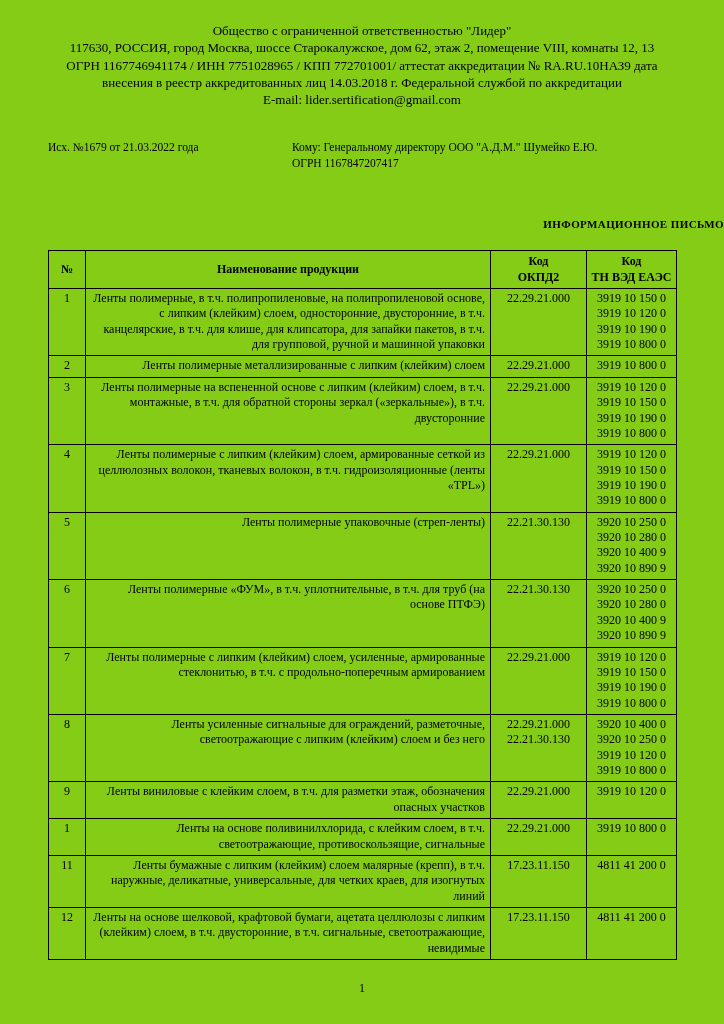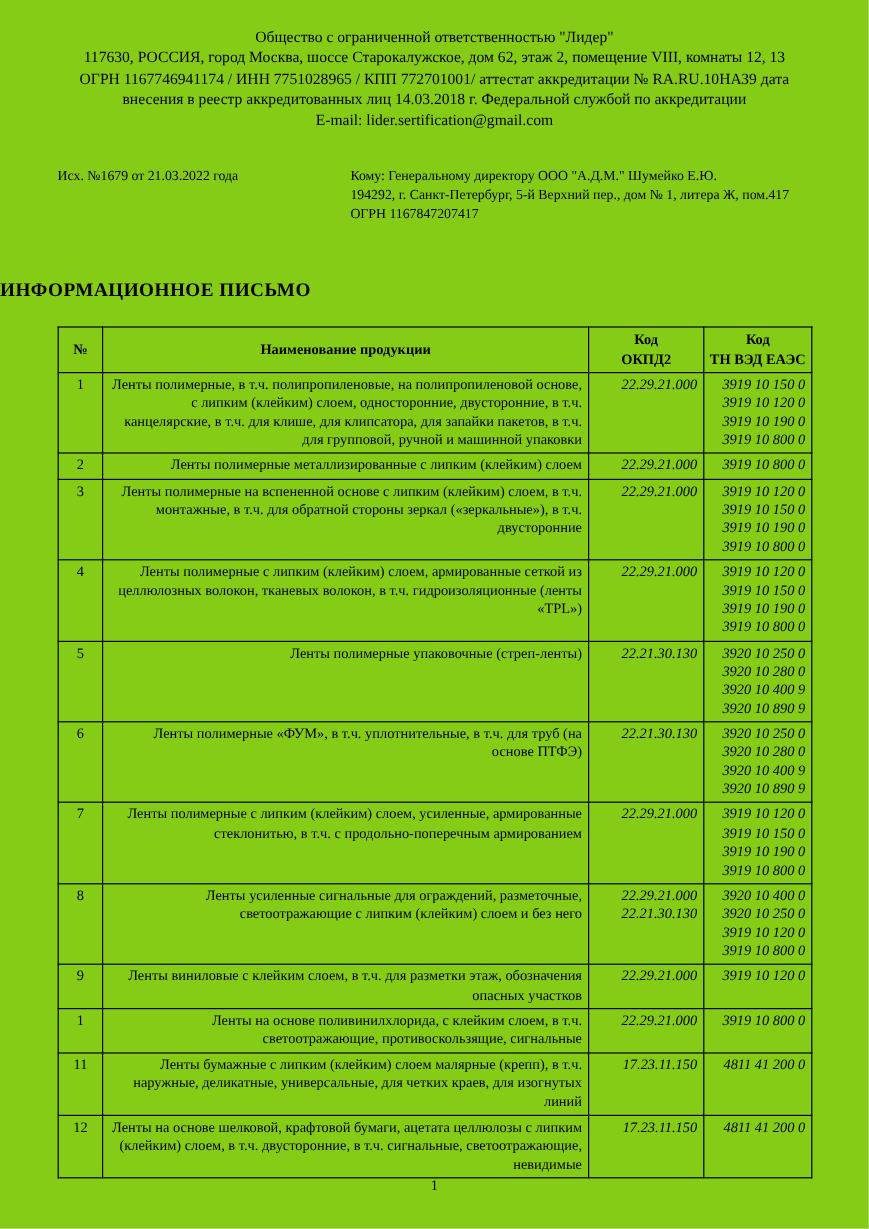--- a/index.html
+++ b/index.html
@@ -15,38 +15,38 @@
   .doc-header .hline { white-space: nowrap; }
   .ref-row {
     display: flex; margin: 32px 40px 0 48px; font-size: 11.5px; line-height: 1.3;
     align-items: flex-start;
     justify-content: flex-end;
   }
   .ref-left { width: 244px; flex: 0 0 auto; }
   .ref-right { flex: 1 1 auto; }
   .ref-right div { margin-bottom: 1px; }
   .title {
-    margin-top: 46px; text-align: left; font-weight: bold; font-size: 16px;
+    margin-top: 46px; text-align: right; font-weight: bold; font-size: 11px;
     letter-spacing: 0.4px;
   }
   .intro { margin: 22px 48px 0 48px; font-size: 13px; }
   table.products {
     border-collapse: collapse; table-layout: fixed; width: 628px;
     margin: 20px 0 0 48px; font-size: 12px; line-height: 1.28;
   }
   table.products th, table.products td {
     border: 1px solid #000; vertical-align: top; padding: 2px 5px 3px 5px;
   }
   table.products th {
     font-weight: bold; text-align: center; vertical-align: middle;
     white-space: pre-line; padding: 3px 2px;
   }
   td.num { text-align: center; }
   td.name { text-align: right; padding-left: 7px; }
-  td.code { text-align: right; white-space: pre-line; padding-left: 2px; padding-right: 2px; font-style: italic; }
+  td.code { text-align: center; white-space: pre-line; padding-left: 2px; padding-right: 2px; }
   .page-num {
     position: absolute; bottom: 28px; left: 0; width: 100%;
     text-align: center; font-size: 12px;
   }
 </style>
 </head>
 <body>
 
 <div class="page">
 
@@ -55,21 +55,20 @@
     <div class="hline">117630, РОССИЯ, город Москва, шоссе Старокалужское, дом 62, этаж 2, помещение VIII, комнаты 12, 13</div>
     <div class="hline">ОГРН 1167746941174 / ИНН 7751028965 / КПП 772701001/ аттестат аккредитации № RA.RU.10НАЗ9 дата</div>
     <div class="hline">внесения в реестр аккредитованных лиц 14.03.2018 г. Федеральной службой по аккредитации</div>
     <div class="hline">E-mail: lider.sertification@gmail.com</div>
   </div>
 
   <div class="ref-row">
     <div class="ref-left">Исх. №1679 от 21.03.2022 года</div>
     <div class="ref-right">
       <div>Кому: Генеральному директору ООО "А.Д.М." Шумейко Е.Ю.</div>
-      <div>194292, г. Санкт-Петербург, 5-й Верхний пер., дом № 1, литера Ж, пом.417</div>
       <div>ОГРН 1167847207417</div>
     </div>
   </div>
 
   <div class="title">ИНФОРМАЦИОННОЕ ПИСЬМО</div>
 
 
   <table class="products">
     <colgroup>
       <col style="width:37px">

